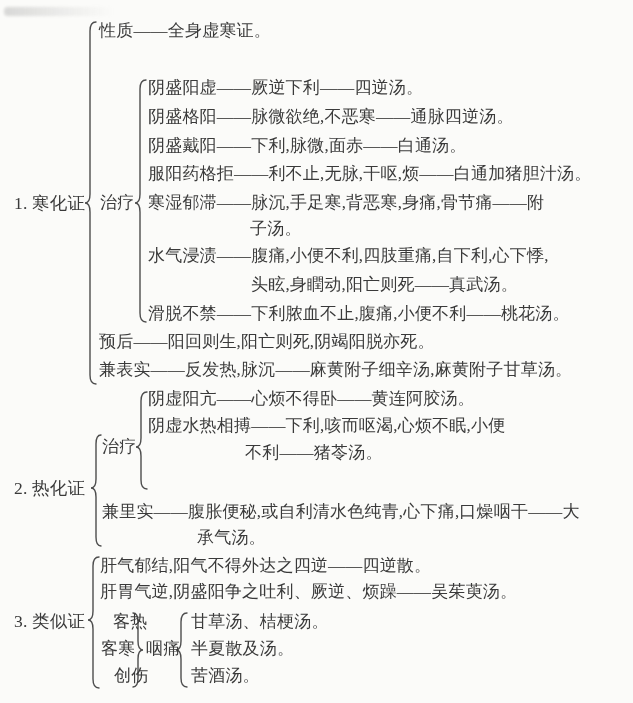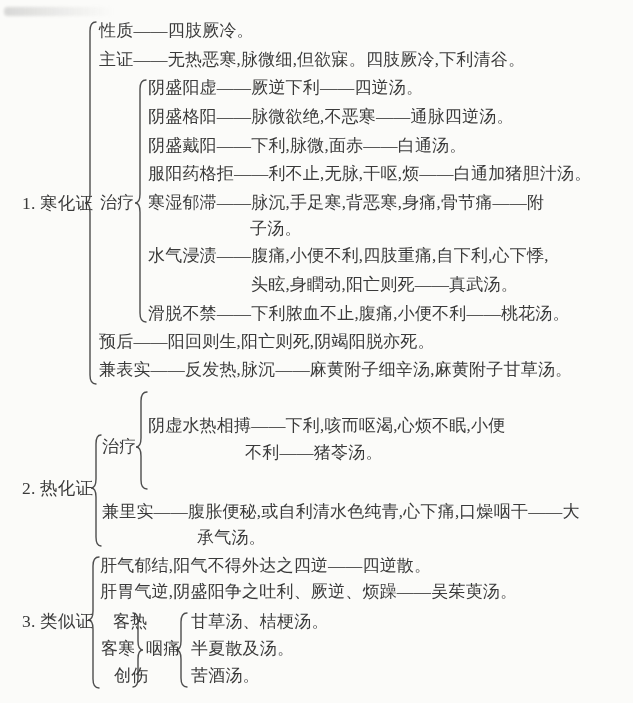--- a/index.html
+++ b/index.html
@@ -12,21 +12,21 @@
     font-family:"Liberation Serif","DejaVu Serif",serif;
     color:#3a3a3a;
   }
   .t{
     position:absolute;
     font-size:17px;
     line-height:22px;
     letter-spacing:0.2px;
     white-space:nowrap;
   }
-  .lbl{font-size:17.5px;margin-left:8px;}
+  .lbl{font-size:17.5px;}
   svg.braces{position:absolute;left:0;top:0;pointer-events:none;}
   svg.braces path{fill:none;stroke:#4d4d4d;stroke-width:1.4;stroke-linecap:round;}
   .smudge{
     position:absolute;left:4px;top:7px;width:110px;height:9px;
     background:linear-gradient(90deg, rgba(150,150,150,.35), rgba(170,170,170,.15) 60%, rgba(180,180,180,0));
     filter:blur(1.5px);
     border-radius:4px;
   }
 </style>
 </head>
@@ -48,42 +48,42 @@
 
     <path d="M99,557 Q93,557 93,566 L93,611 Q93,620 88,620 Q93,620 93,629 L93,679 Q93,688 99,688"></path>
 
     <path d="M133,613 Q138,613 138,622 L138,641 Q138,650 143,650 Q138,650 138,659 L138,678 Q138,687 133,687"></path>
 
     <path d="M187,613 Q181,613 181,622 L181,641 Q181,650 176,650 Q181,650 181,659 L181,678 Q181,687 187,687"></path>
   </svg>
 
   <div class="t lbl" style="left:14px;top:192px">1. 寒化证</div>
 
-  <div class="t" style="left:99px;top:20px">性质——四肢厥冷。</div>
-  <div class="t" style="left:99px;top:49px">主证——无热恶寒,脉微细,但欲寐。四肢厥冷,下利清谷。</div>
+  <div class="t" style="left:99px;top:20px">性质——全身虚寒证。</div>
 
   <div class="t" style="left:100px;top:192px">治疗</div>
 
   <div class="t" style="left:148px;top:77px">阴盛阳虚——厥逆下利——四逆汤。</div>
   <div class="t" style="left:148px;top:106px">阴盛格阳——脉微欲绝,不恶寒——通脉四逆汤。</div>
   <div class="t" style="left:148px;top:135px">阴盛戴阳——下利,脉微,面赤——白通汤。</div>
   <div class="t" style="left:148px;top:163px">服阳药格拒——利不止,无脉,干呕,烦——白通加猪胆汁汤。</div>
   <div class="t" style="left:148px;top:192px">寒湿郁滞——脉沉,手足寒,背恶寒,身痛,骨节痛——附</div>
   <div class="t" style="left:250px;top:218px">子汤。</div>
   <div class="t" style="left:148px;top:245px">水气浸渍——腹痛,小便不利,四肢重痛,自下利,心下悸,</div>
   <div class="t" style="left:251px;top:274px">头眩,身瞤动,阳亡则死——真武汤。</div>
   <div class="t" style="left:99px;top:331px">预后——阳回则生,阳亡则死,阴竭阳脱亦死。</div>
 
   <div class="t" style="left:148px;top:303px">滑脱不禁——下利脓血不止,腹痛,小便不利——桃花汤。</div>
   <div class="t" style="left:99px;top:359px">兼表实——反发热,脉沉——麻黄附子细辛汤,麻黄附子甘草汤。</div>
 
   <div class="t lbl" style="left:14px;top:477px">2. 热化证</div>
 
   <div class="t" style="left:102px;top:436px">治疗</div>
 
+  <div class="t" style="left:148px;top:388px">阴虚阳亢——心烦不得卧——黄连阿胶汤。</div>
   <div class="t" style="left:148px;top:415px">阴虚水热相搏——下利,咳而呕渴,心烦不眠,小便</div>
   <div class="t" style="left:245px;top:442px">不利——猪苓汤。</div>
 
   <div class="t" style="left:102px;top:501px">兼里实——腹胀便秘,或自利清水色纯青,心下痛,口燥咽干——大</div>
   <div class="t" style="left:197px;top:527px">承气汤。</div>
 
   <div class="t lbl" style="left:14px;top:610px">3. 类似证</div>
 
   <div class="t" style="left:100px;top:555px">肝气郁结,阳气不得外达之四逆——四逆散。</div>
   <div class="t" style="left:100px;top:581px">肝胃气逆,阴盛阳争之吐利、厥逆、烦躁——吴茱萸汤。</div>

